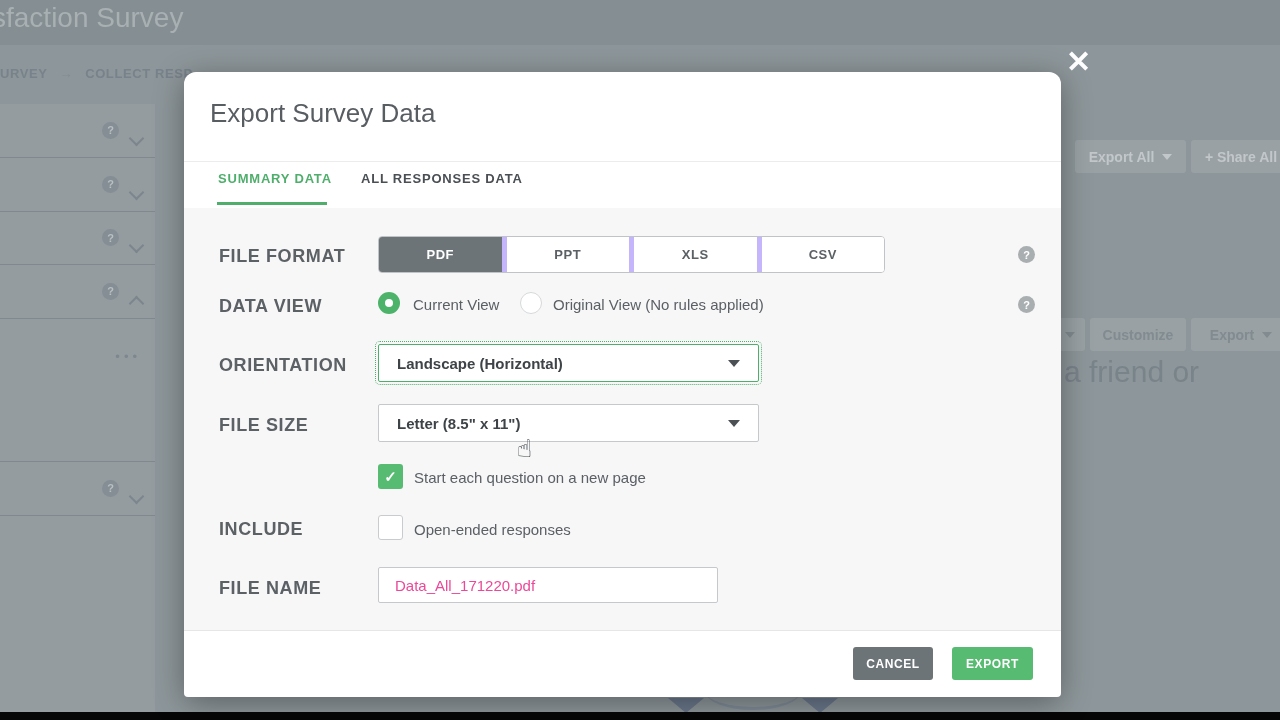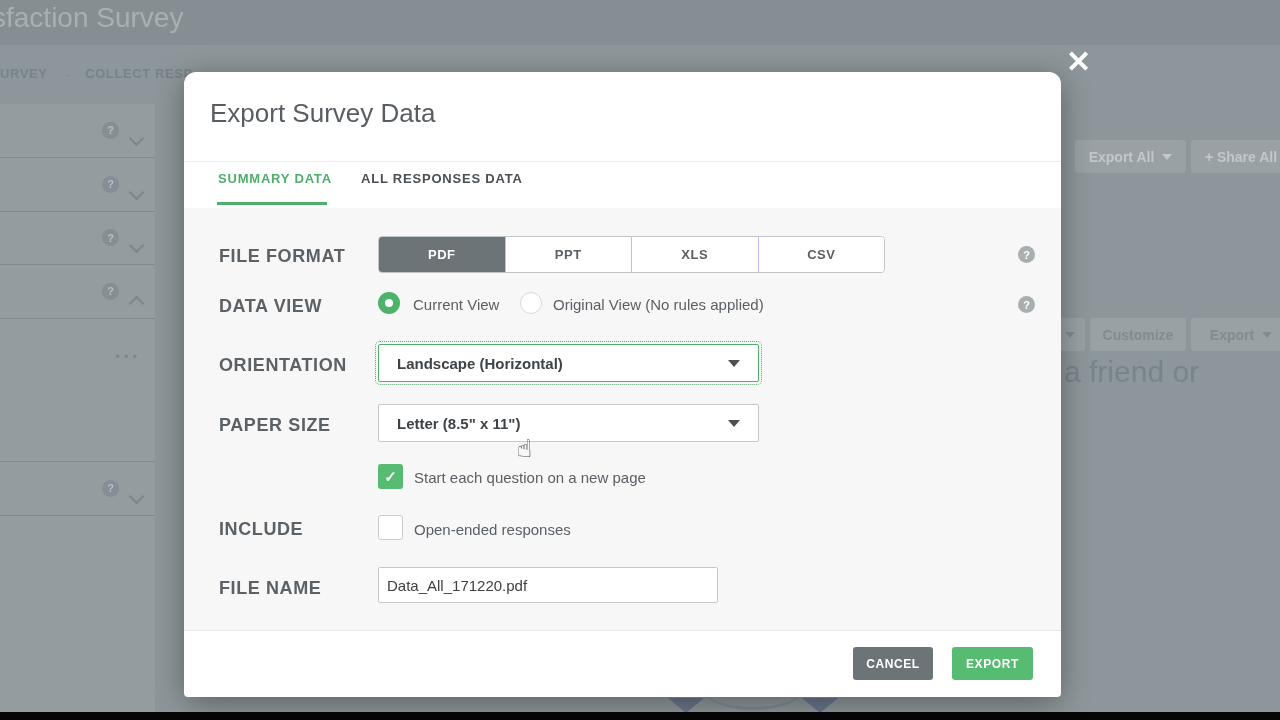--- a/index.html
+++ b/index.html
@@ -60,21 +60,21 @@
   .tab.inactive { color:#4a4f54; }
   .tab-underline { left:33px; top:130px; width:110px; height:3px; background:#4fae6c; }
   .modal-body { left:0; top:136px; width:877px; height:422px; background:#f7f7f8; }
 
   .fld-label { font-size:18px; font-weight:bold; letter-spacing:.6px; color:#5c6165; }
 
   .seg-group { left:194px; top:164px; width:507px; height:37px; display:flex;
     border:1px solid #c0c4c6; border-radius:4px; background:#fff; overflow:hidden; }
   .seg { flex:1; display:flex; align-items:center; justify-content:center;
     font-size:13px; font-weight:bold; letter-spacing:.5px; color:#5b6065;
-    border-right:1px solid #c4b5fd; background:#fff; cursor:pointer; }
+    border-right:5px solid #c4b5fd; background:#fff; cursor:pointer; }
   .seg:last-child { border-right:none; }
   .seg.selected { background:#6d7478; color:#ffffff; }
 
   .help-q { width:17px; height:17px; border-radius:50%; background:#a9aeb1; color:#ffffff;
     font-size:11px; font-weight:bold; display:flex; align-items:center; justify-content:center; }
 
   .radio { width:22px; height:22px; border-radius:50%; }
   .radio.on { background:#4db36b; }
   .radio.on::after { content:""; position:absolute; left:7px; top:7px; width:8px; height:8px;
     border-radius:50%; background:#ffffff; }
@@ -87,22 +87,22 @@
   .dd-text { font-size:15px; font-weight:bold; color:#3e4347; flex:1; }
   .dd-caret { width:0; height:0; border-left:6px solid transparent;
     border-right:6px solid transparent; border-top:7px solid #4b5055; }
 
   .checkbox { width:25px; height:25px; border-radius:3px; display:flex;
     align-items:center; justify-content:center; cursor:pointer; }
   .checkbox.checked { background:#57bb72; color:#ffffff; font-size:15px; font-weight:bold; }
   .checkbox.unchecked { background:#ffffff; border:1px solid #c9ccce; }
 
   .file-input { left:194px; top:495px; width:340px; height:36px; background:#ffffff;
-    border:1px solid #c6c9cb; border-radius:2px; padding:0 8px;
-    font-family:"Liberation Sans",sans-serif; font-size:15px; color:#404040; }
+    border:1px solid #c6c9cb; border-radius:2px; padding:0 16px;
+    font-family:"Liberation Sans",sans-serif; font-size:15px; color:#ec4899; }
 
   .modal-footer { left:0; top:558px; width:877px; height:67px; background:#ffffff;
     border-top:1px solid #e4e6e7; border-radius:0 0 4px 4px; }
   .ftr-btn { top:575px; height:33px; border:none; border-radius:3px; color:#ffffff;
     font-family:"Liberation Sans",sans-serif; font-size:12px; font-weight:bold;
     letter-spacing:.6px; cursor:pointer; }
   .btn-cancel { left:669px; width:80px; background:#6d7478; }
   .btn-export { left:768px; width:81px; background:#57bb72; }
 
   .hand-cursor { left:333px; top:362px; font-size:25px; color:#3a3f44;
@@ -200,21 +200,21 @@
   <div class="abs radio off" style="left:336px; top:220px;"></div>
   <div class="abs opt-label" style="left:369px; top:224px;">Original View (No rules applied)</div>
   <div class="abs help-q" style="left:834px; top:224px;">?</div>
 
   <div class="abs fld-label" style="left:35px; top:283px;">ORIENTATION</div>
   <div class="abs dropdown focused" style="left:194px; top:272px;">
     <span class="dd-text">Landscape (Horizontal)</span>
     <span class="dd-caret"></span>
   </div>
 
-  <div class="abs fld-label" style="left:35px; top:343px;">PAPER SIZE</div>
+  <div class="abs fld-label" style="left:35px; top:343px;">FILE SIZE</div>
   <div class="abs dropdown" style="left:194px; top:332px;">
     <span class="dd-text">Letter (8.5" x 11")</span>
     <span class="dd-caret"></span>
   </div>
   <div class="abs hand-cursor">☝</div>
 
   <div class="abs checkbox checked" style="left:194px; top:392px;">
     <span>✓</span>
   </div>
   <div class="abs opt-label" style="left:230px; top:397px;">Start each question on a new page</div>

